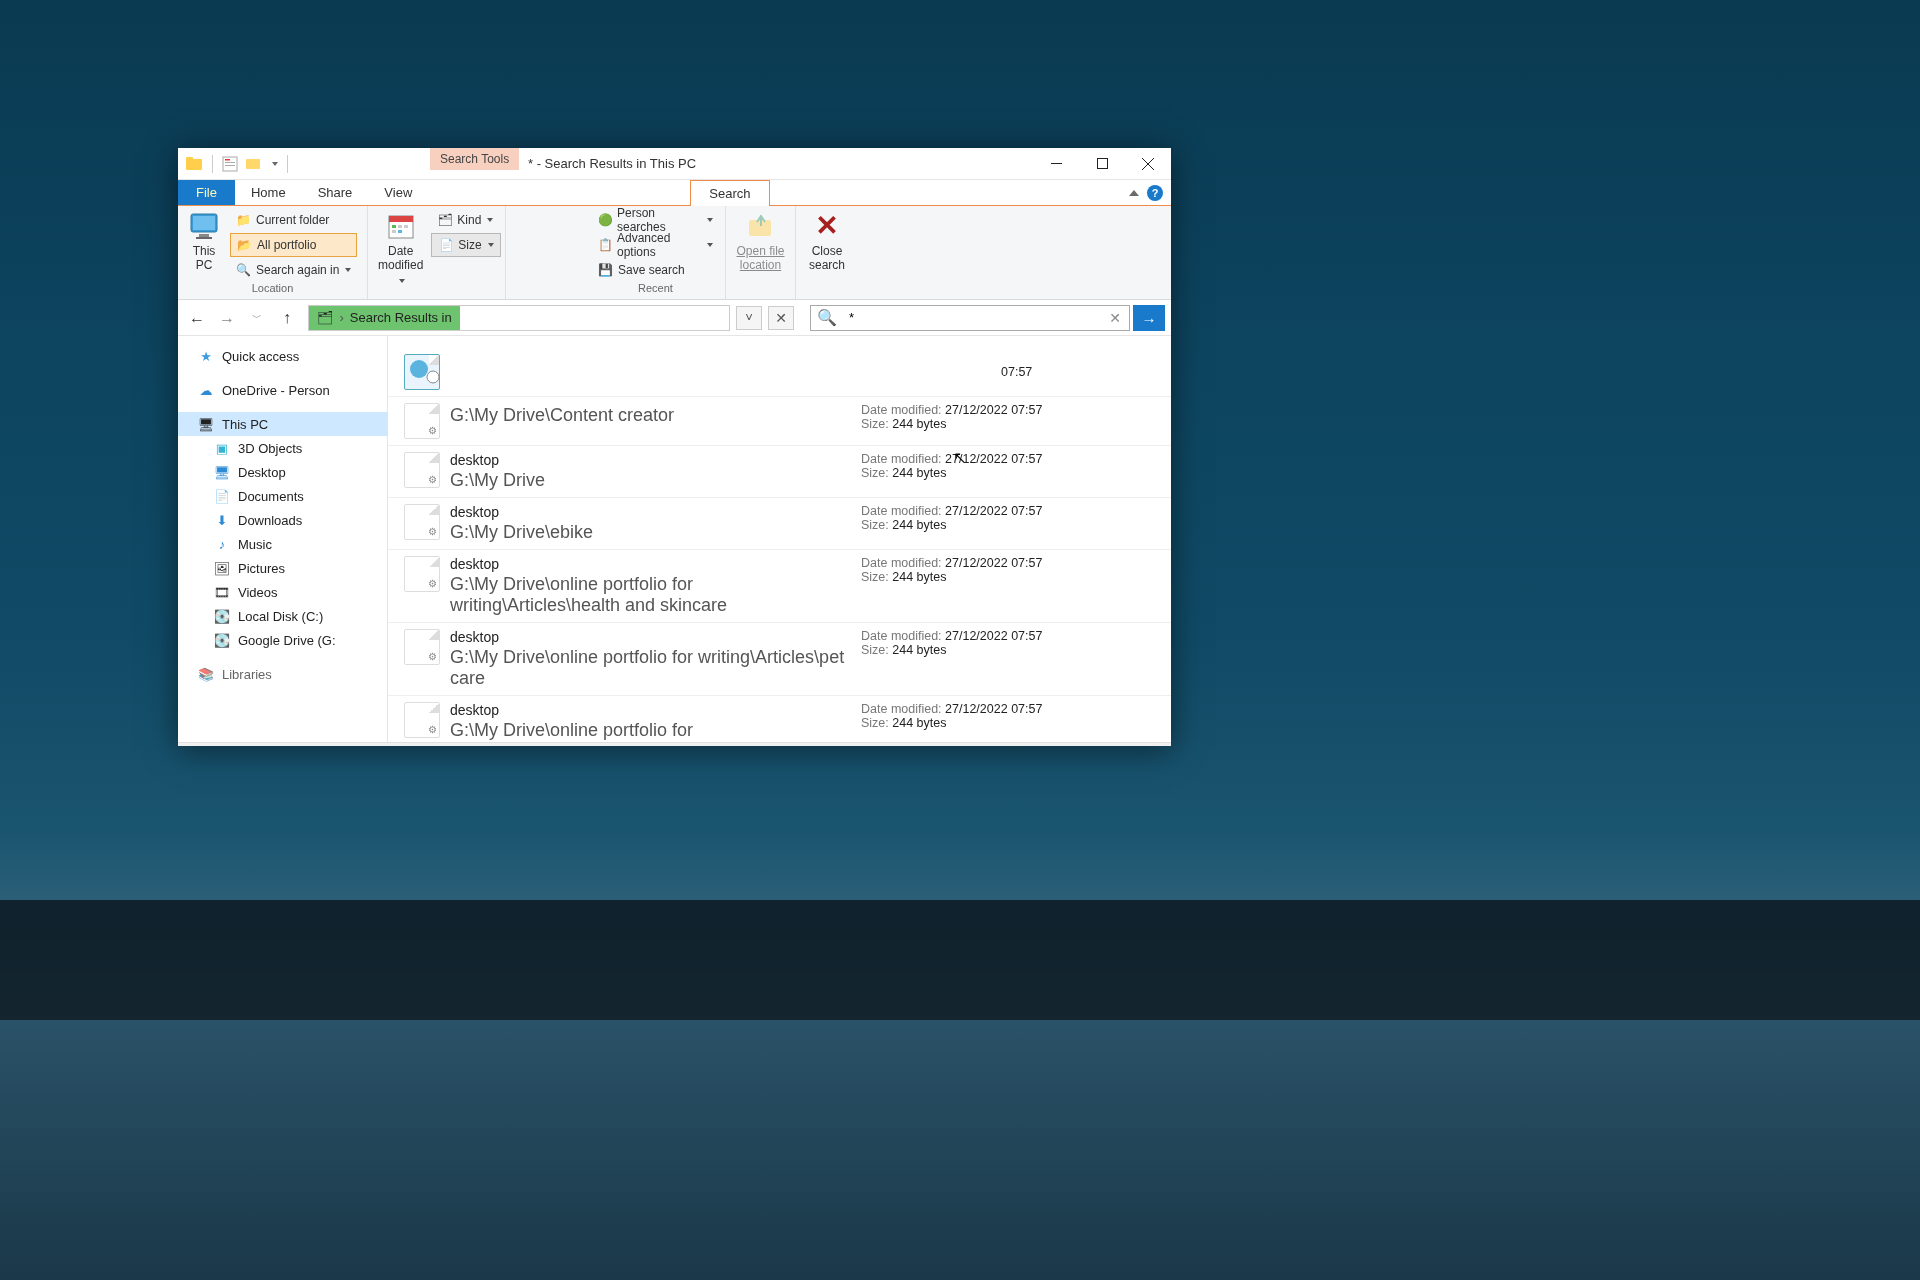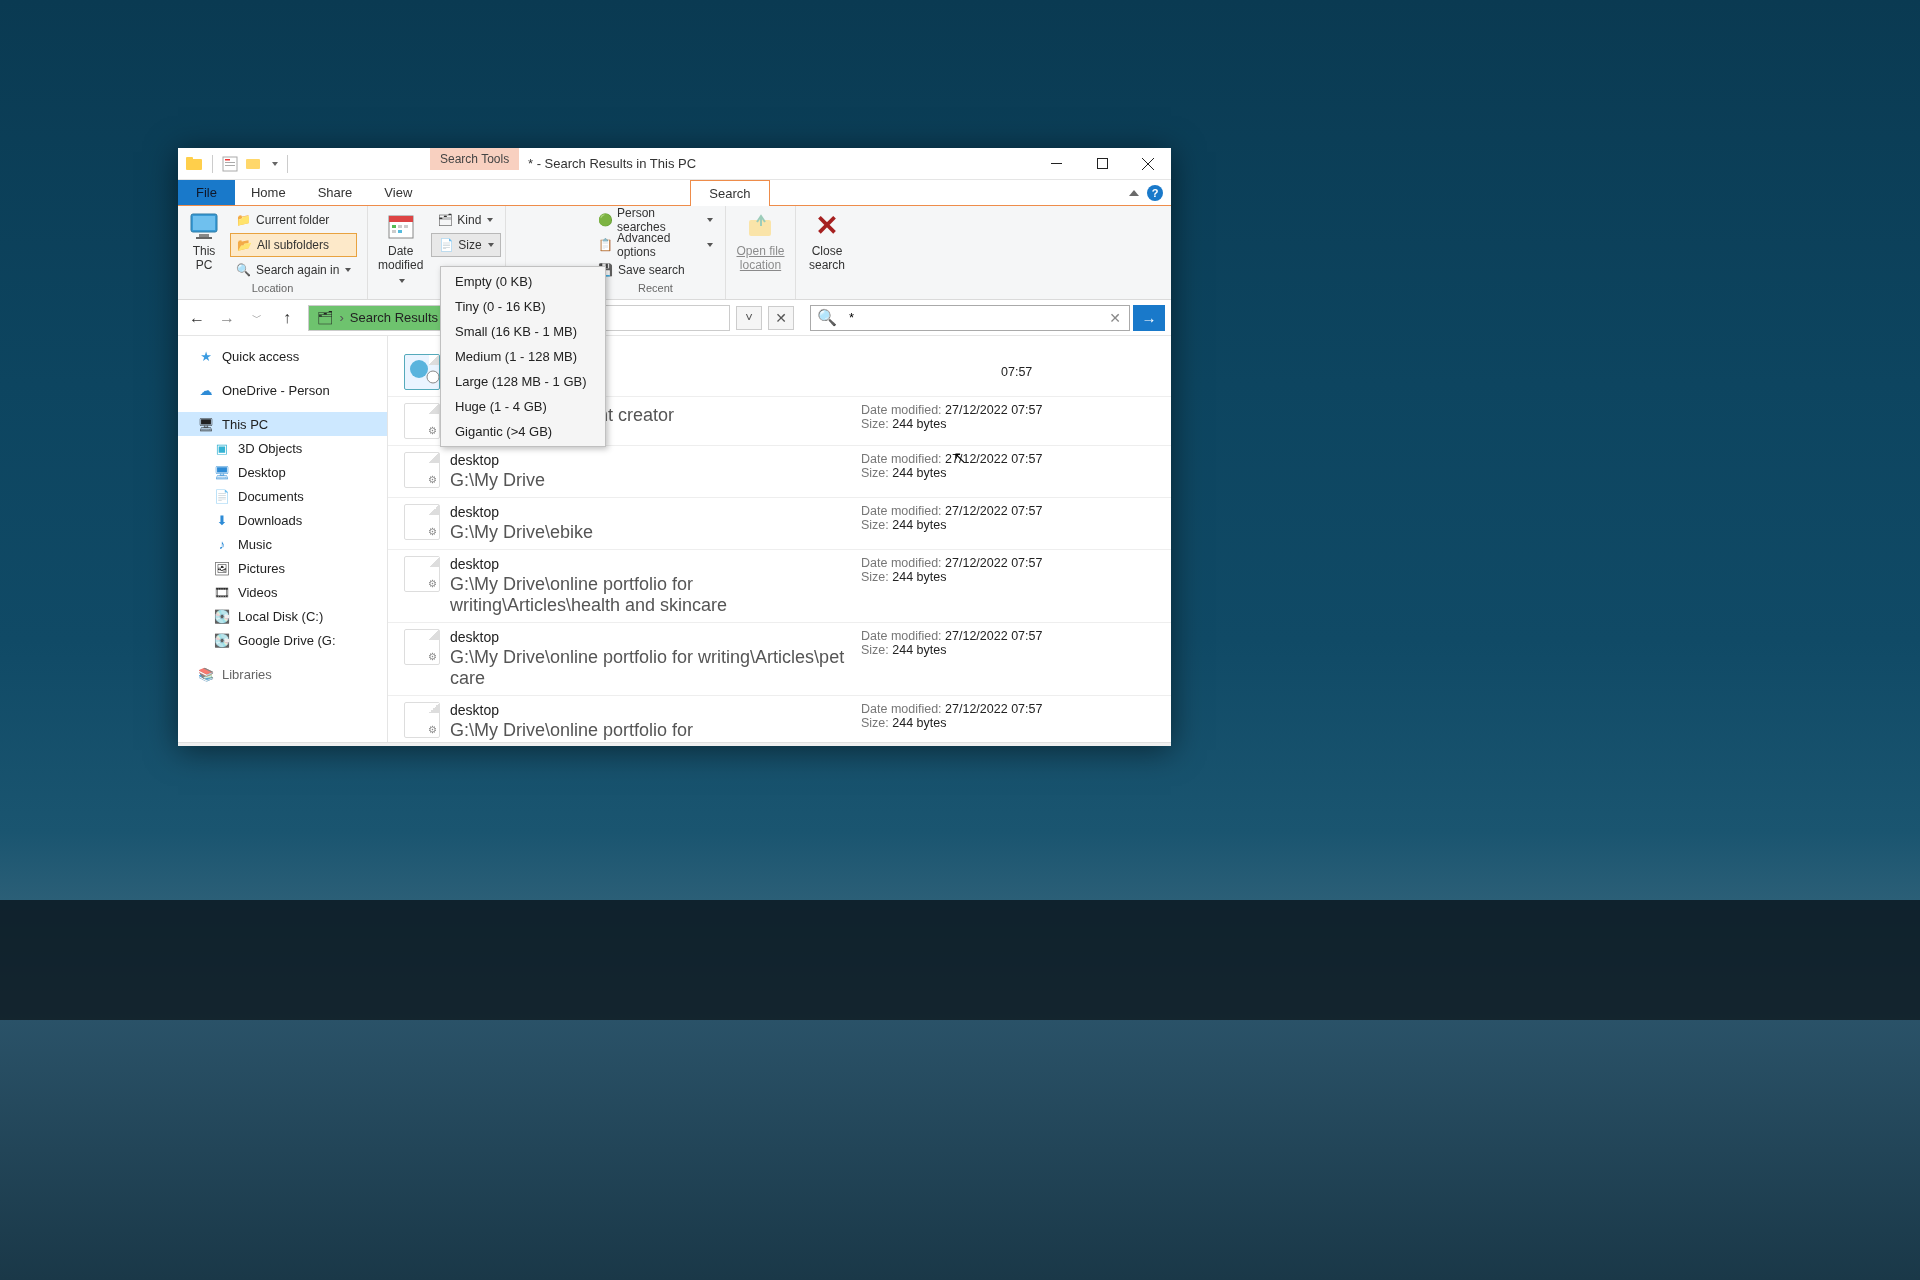--- a/index.html
+++ b/index.html
@@ -12,21 +12,21 @@
   .qat-icon { width: 22px; height: 22px; display: flex; align-items: center; justify-content: center; }
   .qat-sep { width: 1px; height: 18px; background: #ccc; margin: 0 4px; }
   .caret-down { width: 0; height: 0; border-left: 3px solid transparent; border-right: 3px solid transparent; border-top: 4px solid #666; }
   .qat-dd { width: 12px; display: flex; align-items: center; justify-content: center; margin-left: 2px;}
   .search-tools-tab { position: absolute; left: 252px; top: 0; background: #f8d0c0; color: #444; font-size: 12px; padding: 4px 10px; height: 22px; display: flex; align-items: center; }
   .window-title { position: absolute; left: 350px; font-size: 13px; color: #333; }
   .win-controls { margin-left: auto; display: flex; }
   .win-btn { width: 46px; height: 32px; display: flex; align-items: center; justify-content: center; color: #333; }
   .tabs-row { height: 26px; background: #fff; display: flex; align-items: stretch; position: relative; border-bottom: 1px solid #ee8c4a;}
   .tab { padding: 0 16px; font-size: 13px; color: #333; display: flex; align-items: center; }
-  .tab.file { background: #1979ca; color: #0f172a; padding: 0 18px; }
+  .tab.file { background: #1979ca; color: #fef9c3; padding: 0 18px; }
   .tab.search-active { background: #fff; border-top: 1px solid #ee8c4a; border-left: 1px solid #ee8c4a; border-right: 1px solid #ee8c4a; margin-bottom: -1px; position: relative; top: 0; margin-left: 4px; padding: 0 18px;}
   .search-tab-pos { position: absolute; left: 258px; }
   .help-area { margin-left: auto; display: flex; align-items: center; padding-right: 8px; gap: 8px;}
   .chev-up { width: 0; height: 0; border-left: 5px solid transparent; border-right: 5px solid transparent; border-bottom: 6px solid #6a6a6a; }
   .help-circle { width: 16px; height: 16px; border-radius: 50%; background: #1979ca; color: #fff; font-size: 11px; display: flex; align-items: center; justify-content: center; font-weight: bold;}
   .ribbon { height: 94px; background: #f5f6f7; display: flex; border-bottom: 1px solid #dadada; position: relative;}
   .ribbon-group { display: flex; flex-direction: column; padding: 2px 6px 0 6px; position: relative; border-right: 1px solid #e0e0e0;}
   .ribbon-group-body { flex: 1; display: flex; align-items: flex-start; gap: 2px;}
   .ribbon-group-label { height: 18px; font-size: 11px; color: #666; text-align: center; }
   .big-btn { display: flex; flex-direction: column; align-items: center; font-size: 12px; color: #333; padding: 2px 4px; line-height: 14px; text-align: center; gap: 2px;}
@@ -157,21 +157,21 @@
           <span style="white-space:pre-line;">This
 PC</span>
         </div>
         <div class="small-row" style="margin-left:4px;">
           <div class="small-btn">
               <span class="mini-icon">📁</span>
               <span>Current folder</span>
             </div>
           <div class="small-btn selected">
               <span class="mini-icon">📂</span>
-              <span>All subfolders</span>
+              <span>All portfolio</span>
             </div>
           <div class="small-btn">
               <span class="mini-icon">🔍</span>
               <span>Search again in</span>
               <span class="small-caret"></span>
             </div>
         </div>
       </div>
       <div class="ribbon-group-label">Location</div>
     </div>
@@ -432,24 +432,15 @@
               <div><span class="meta-label">Date modified:</span> <span class="meta-val">27/12/2022 07:57</span></div>
               <div><span class="meta-label">Size:</span> <span class="meta-val">244 bytes</span></div>
             </div>
           </div>
         </div>
     </div>
   </div>
 
   <div class="statusbar"></div>
 
-  <div class="dropdown-menu">
-    <div class="dd-item">Empty (0 KB)</div>
-    <div class="dd-item">Tiny (0 - 16 KB)</div>
-    <div class="dd-item">Small (16 KB - 1 MB)</div>
-    <div class="dd-item">Medium (1 - 128 MB)</div>
-    <div class="dd-item">Large (128 MB - 1 GB)</div>
-    <div class="dd-item">Huge (1 - 4 GB)</div>
-    <div class="dd-item">Gigantic (&gt;4 GB)</div>
-  </div>
 
   <div class="cursor">↖</div>
 </div>
 
 </body></html>

